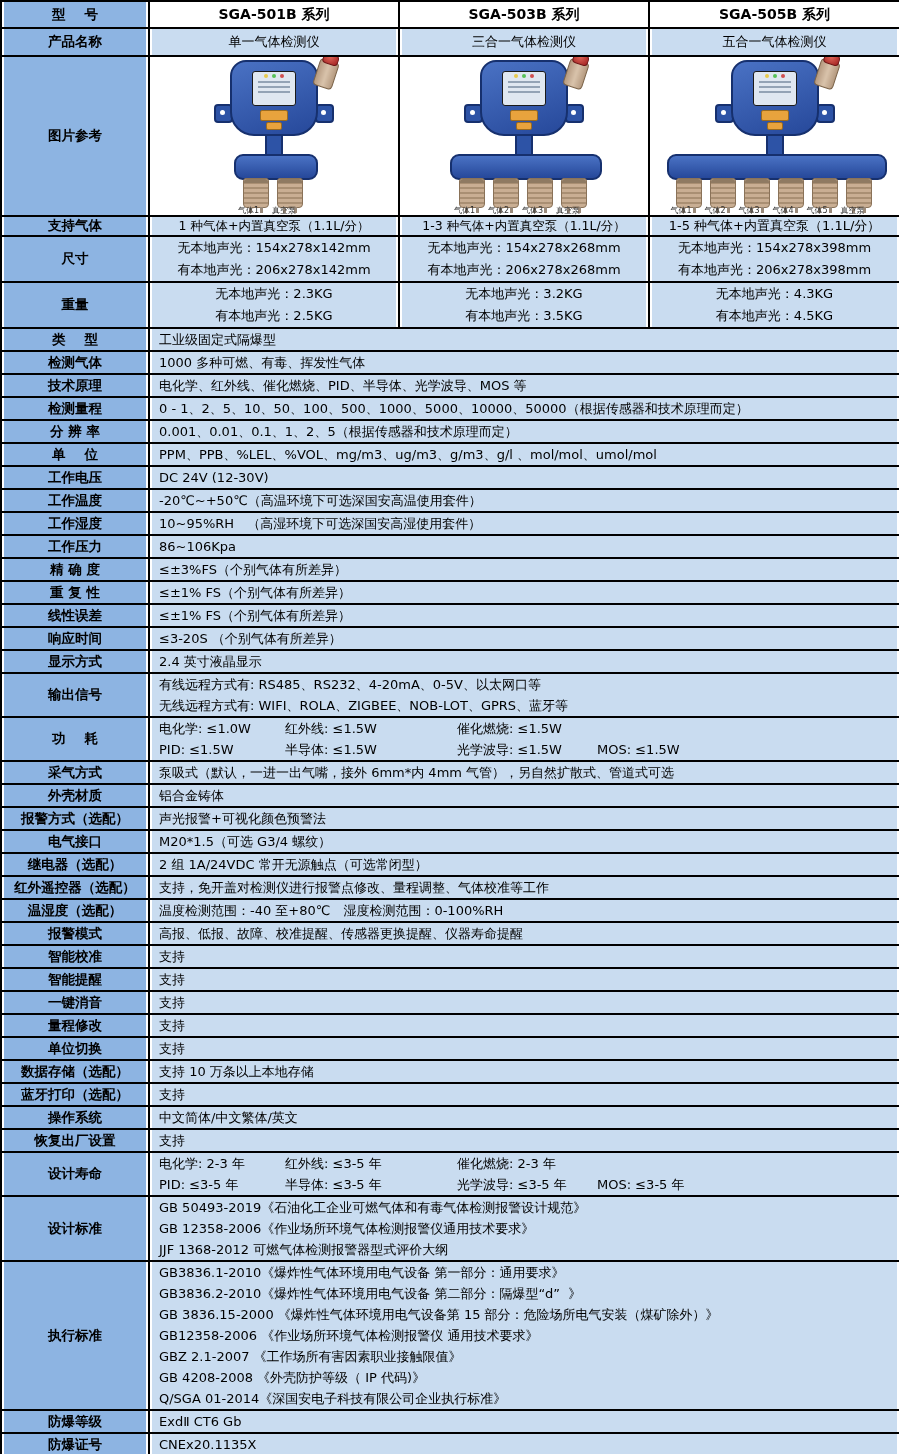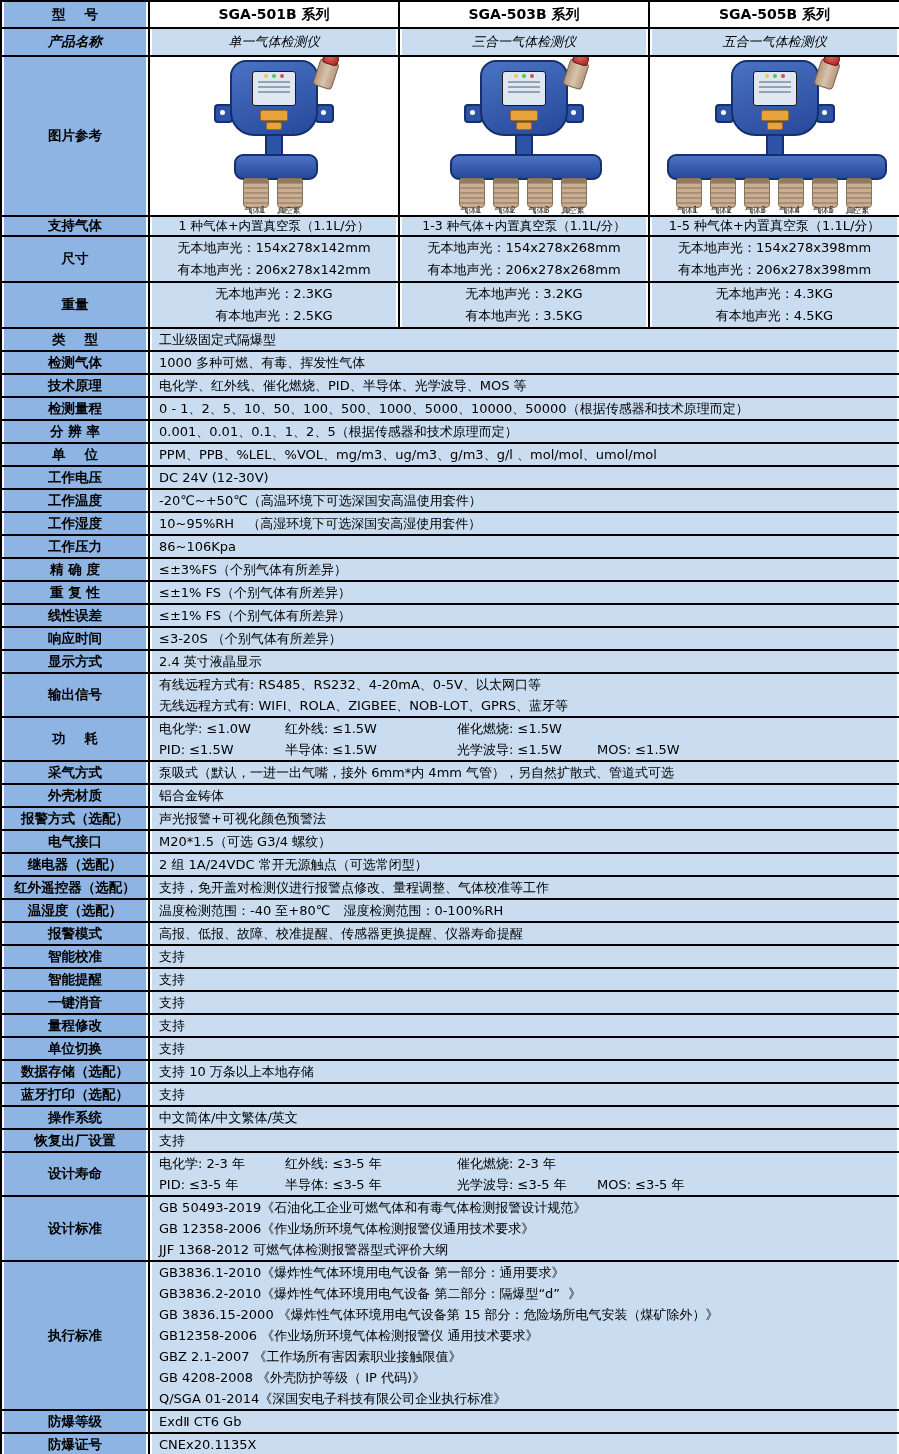--- a/index.html
+++ b/index.html
@@ -53,40 +53,40 @@
                   background:radial-gradient(circle at 40% 35%,#e26a5a,#a02020);
                   border:1px solid #6d1515;border-radius:50% 50% 25% 25%;}
   .dev-stem{position:absolute;top:76px;left:50%;transform:translateX(-50%);width:14px;height:24px;
             background:var(--dev-blue);border:2px solid var(--dev-blue-dark);}
   .dev-manifold{position:absolute;top:96px;height:22px;background:linear-gradient(#4a72c4,#26489a);
                 border:2px solid var(--dev-blue-dark);border-radius:9px;}
   .dev-cyl{position:absolute;top:120px;width:24px;height:28px;border:1px solid #8a7258;border-radius:3px 3px 4px 4px;
            background:repeating-linear-gradient(180deg,var(--bronze) 0 3px,var(--bronze-dark) 3px 5px);}
   .dev-cyl::before{content:"";position:absolute;top:0;left:0;right:0;height:4px;background:#8f7a62;border-radius:3px 3px 0 0;}
   .dev-pin{position:absolute;bottom:-6px;left:5px;width:3px;height:6px;background:#9a8a7a;box-shadow:11px 0 0 #9a8a7a;}
-  .dev-cap{position:absolute;top:148px;width:34px;text-align:center;font-size:8px;line-height:9px;color:#333;white-space:nowrap;}
+  .dev-cap{position:absolute;top:148px;width:34px;font-size:8px;line-height:9px;color:#333;white-space:nowrap;}
 </style>
 </head>
 <body>
 
 <table class="spec">
   <colgroup>
     <col style="width:148px">
       <col style="width:250px">
       <col style="width:250px">
       <col style="width:251px">
   </colgroup>
   <tbody>
       <tr style="height: 27px;">
         <th class="lbl">型    号</th>
         <td class="white center bold">SGA-501B 系列</td>
         <td class="white center bold">SGA-503B 系列</td>
         <td class="white center bold">SGA-505B 系列</td>
       </tr>
-      <tr style="height: 28px; font-style: italic;">
+      <tr style="height: 28px;">
         <th class="lbl">产品名称</th>
         <td class="val center">单一气体检测仪</td>
         <td class="val center">三合一气体检测仪</td>
         <td class="val center">五合一气体检测仪</td>
       </tr>
       <tr style="height: 160px;">
         <th class="lbl">图片参考</th>
         <td class="white">
           <div class="device">
             <div class="dev-wing wing-l"></div>

